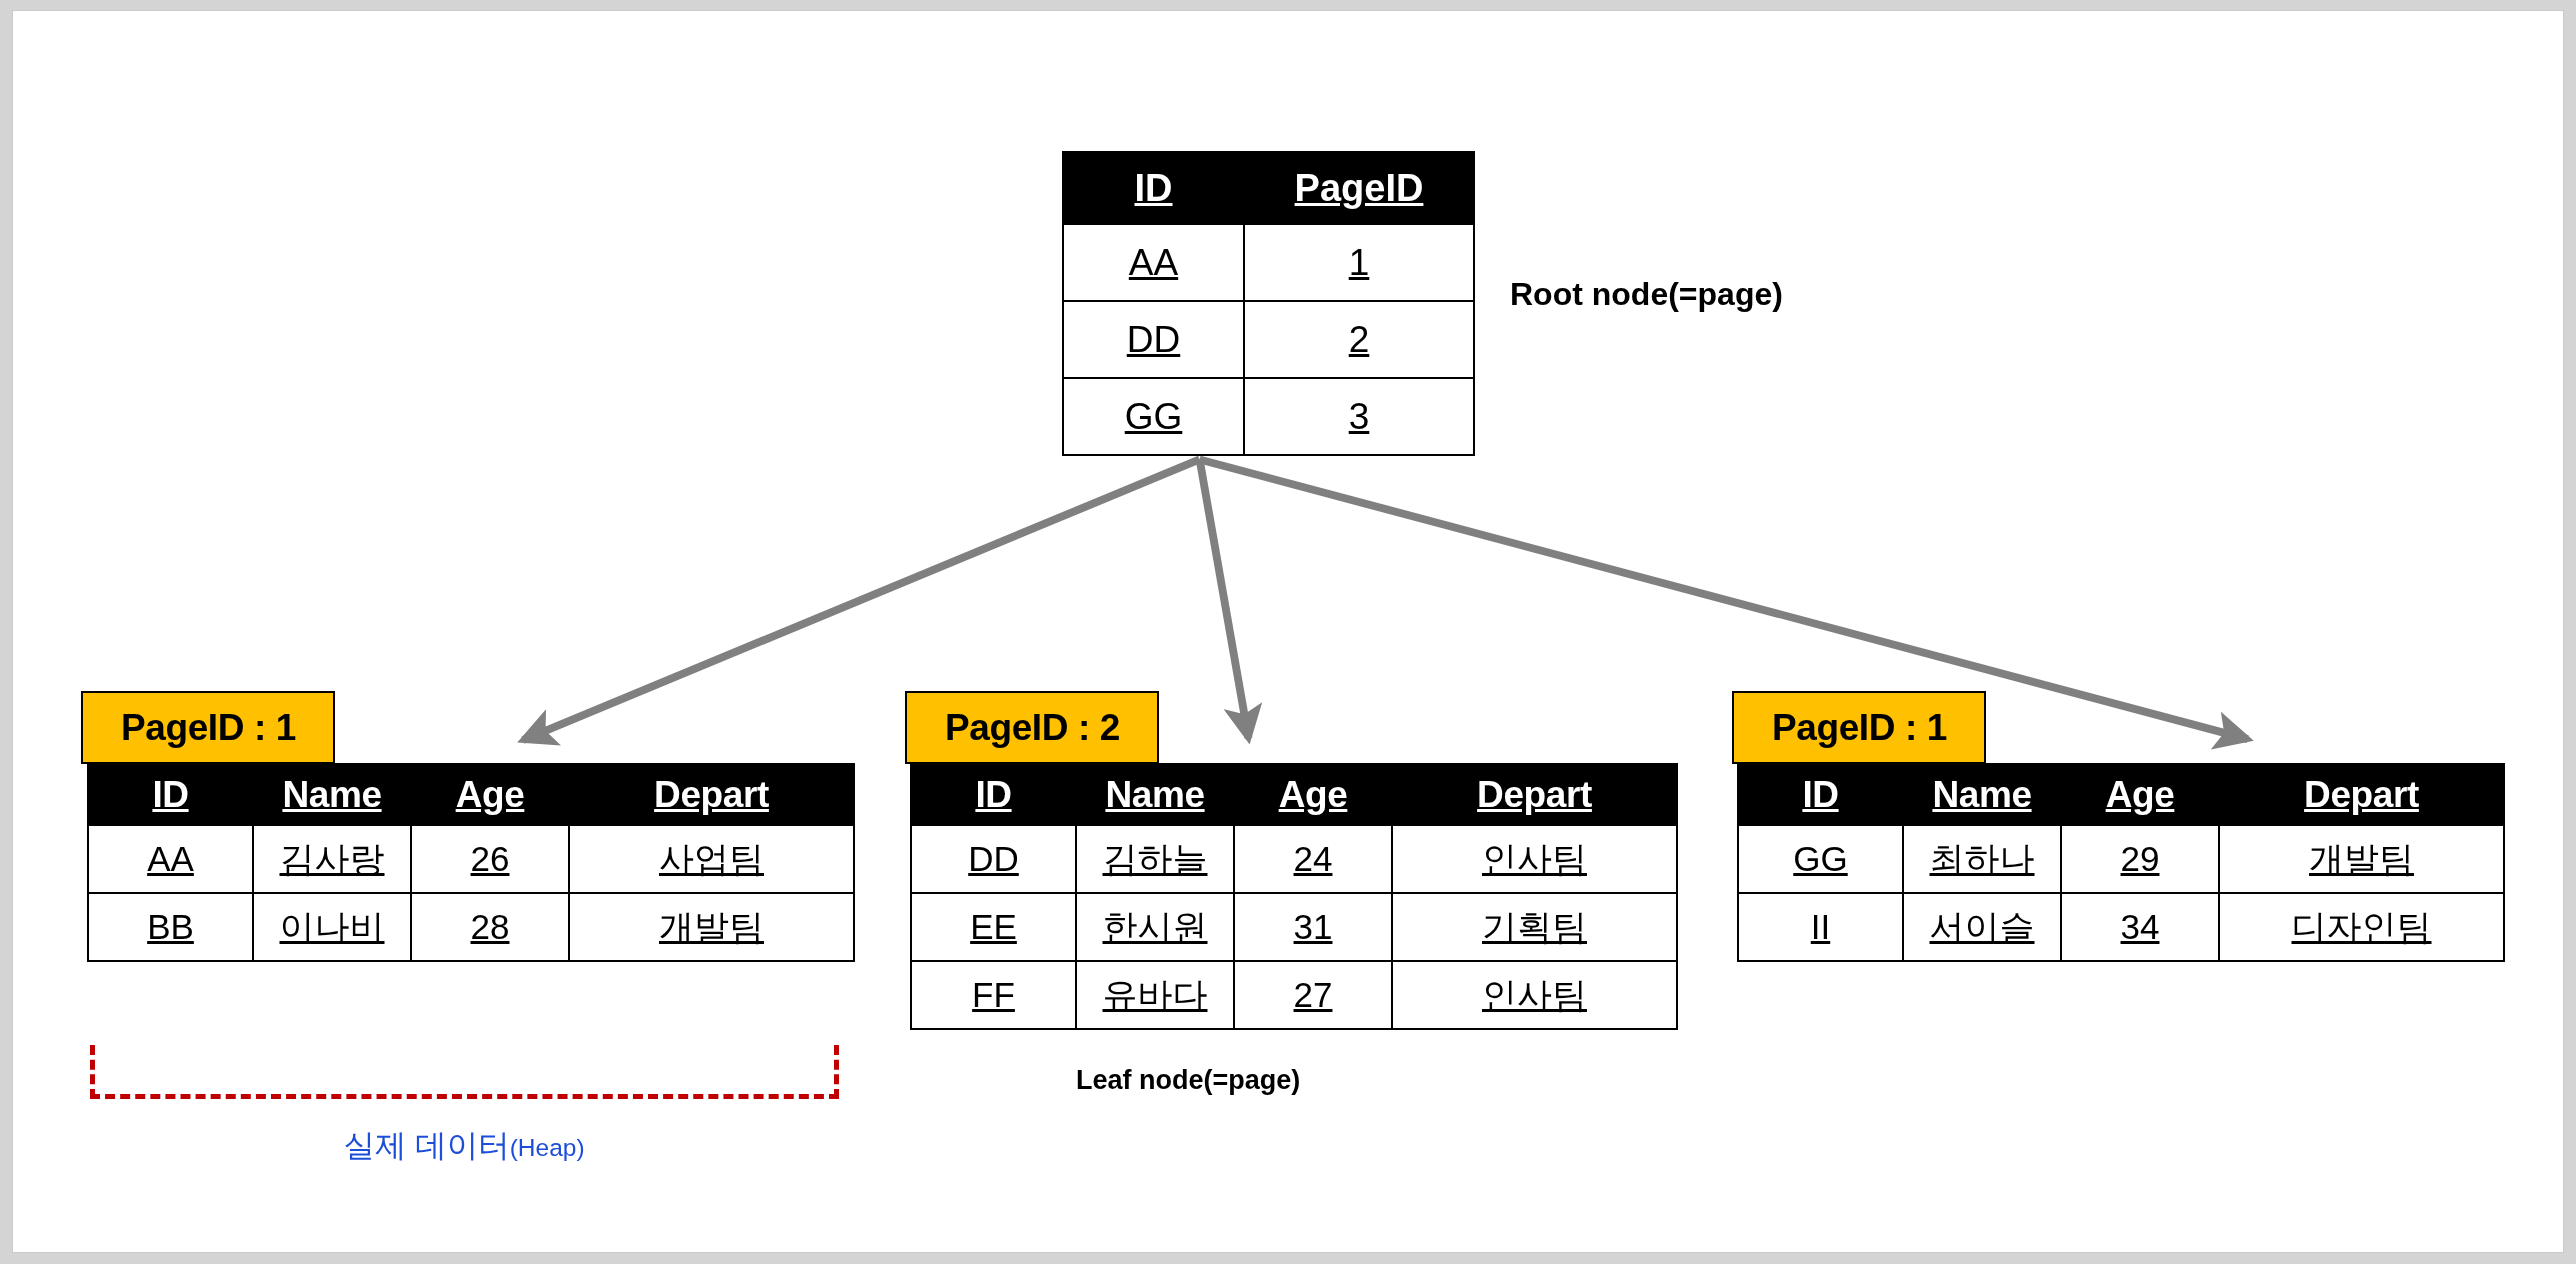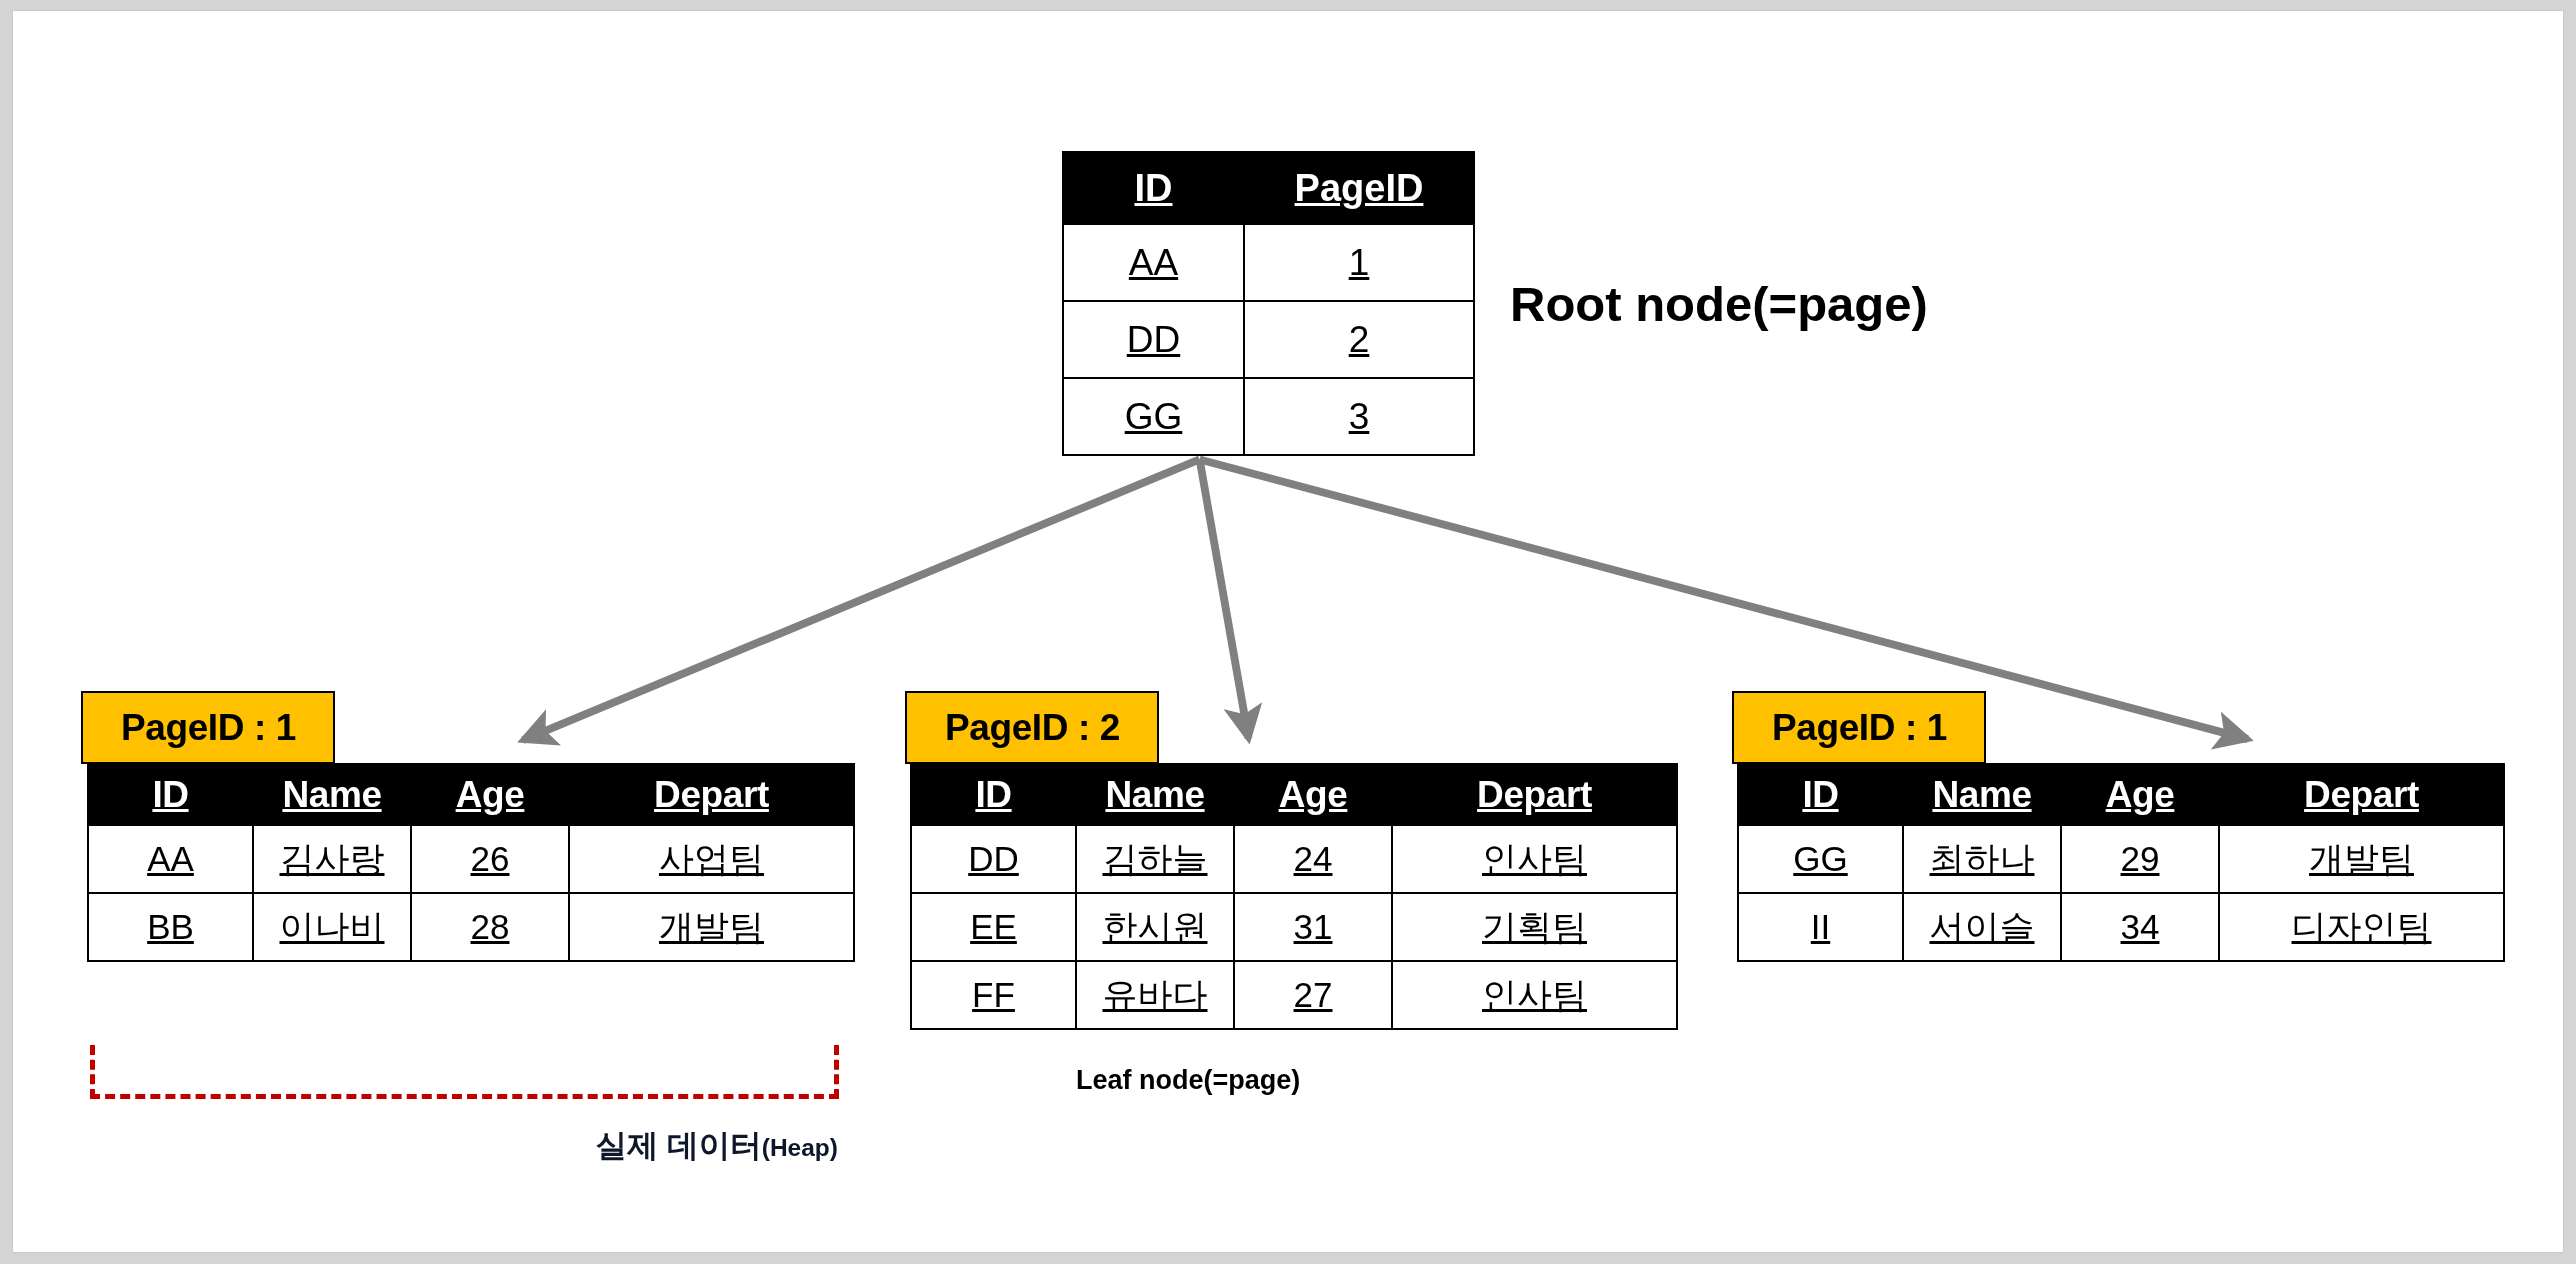--- a/index.html
+++ b/index.html
@@ -115,35 +115,35 @@
   
   .annot {
     position: absolute;
     font-weight: bold;
     color: #000000;
     white-space: nowrap;
   }
   #label-root-node {
     left: 1497px;
     top: 265px;
-    font-size: 49px;
+    font-size: 32px;
   }
   #label-leaf-node {
     left: 1063px;
     top: 1054px;
     font-size: 27px;
   }
   #label-heap {
     position: absolute;
     left: 77px;
     top: 1114px;
     width: 748px;
-    text-align: right;
-    color: #0f172a;
-    font-weight: bold;
+    text-align: center;
+    color: #1d4ed8;
+    font-weight: normal;
     font-size: 31.5px;
     white-space: nowrap;
   }
   #label-heap .heap-suffix { font-size: 24.5px; }
 
   
   #heap-bracket {
     position: absolute;
     left: 77px;
     top: 1034px;

